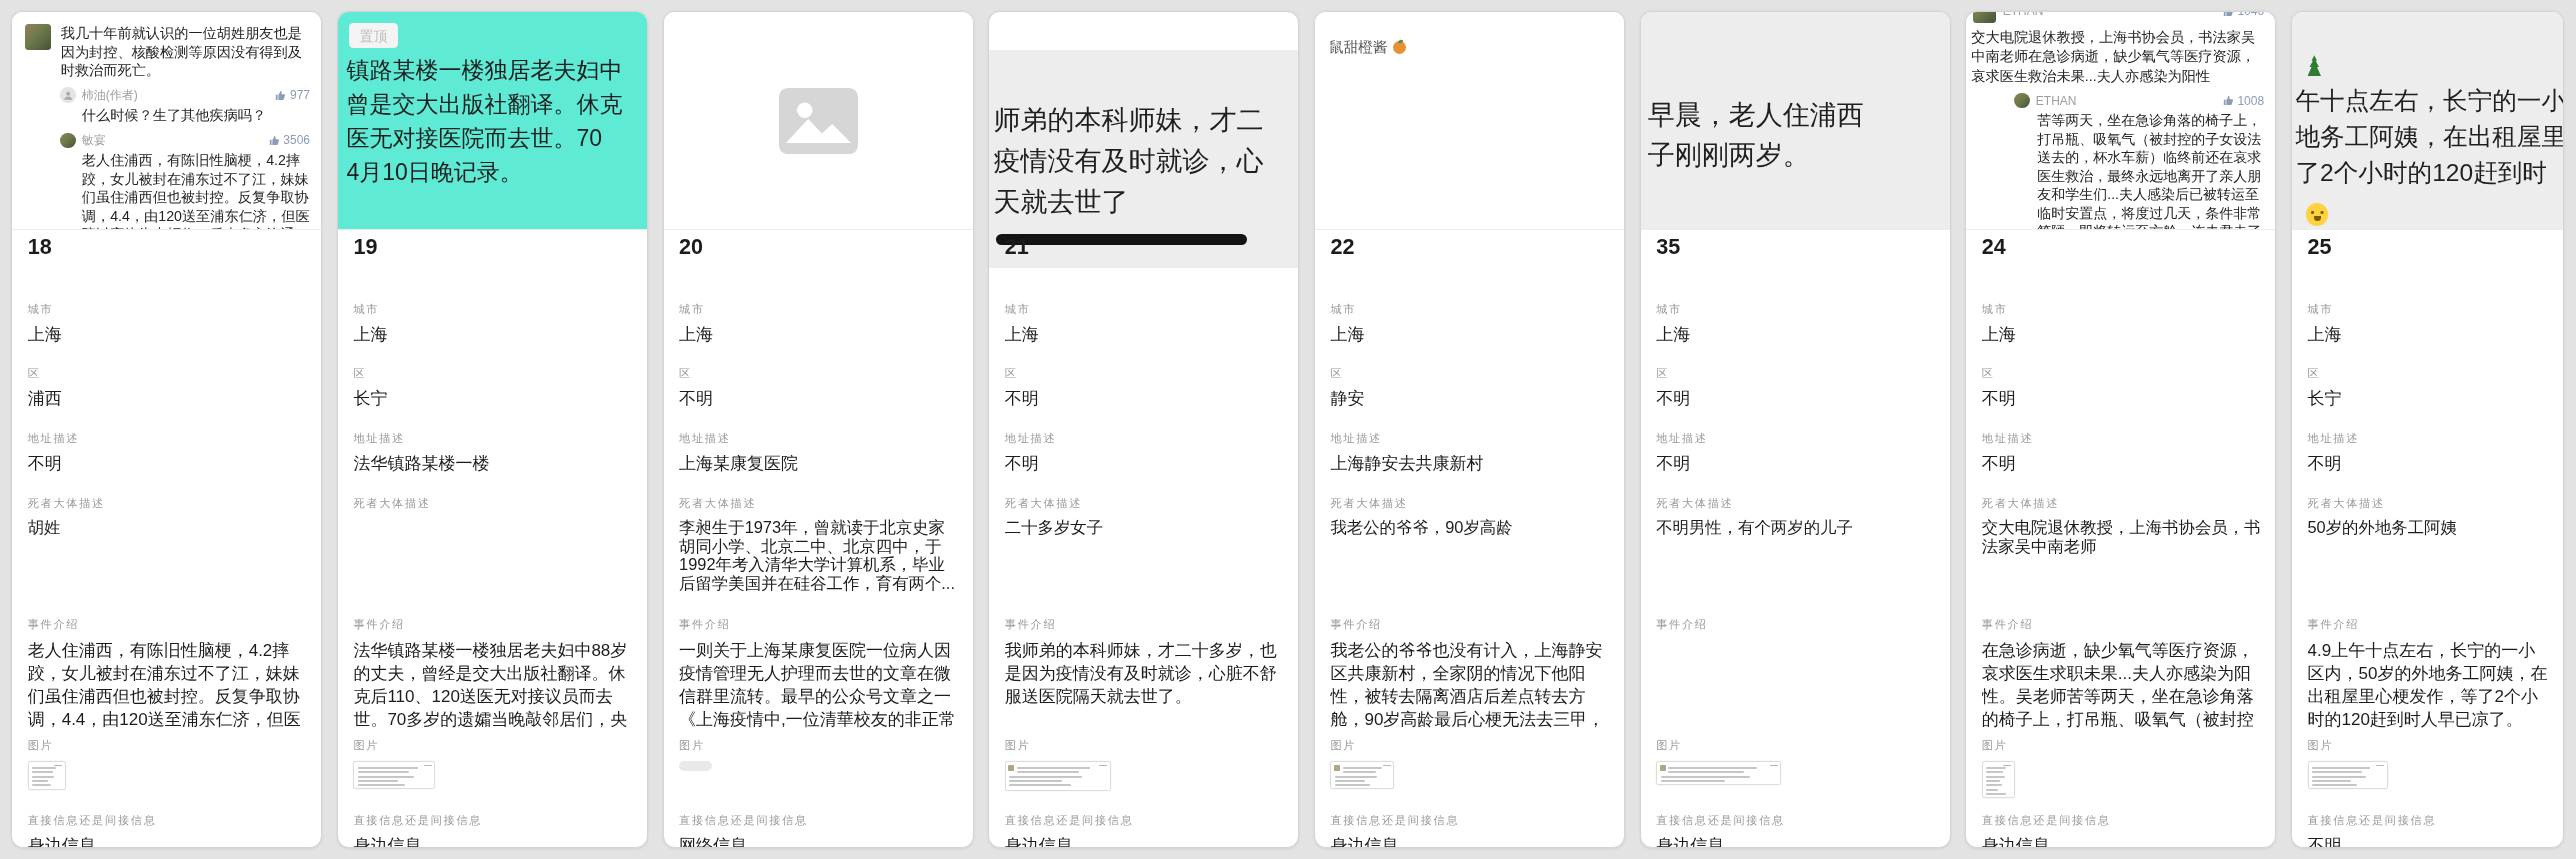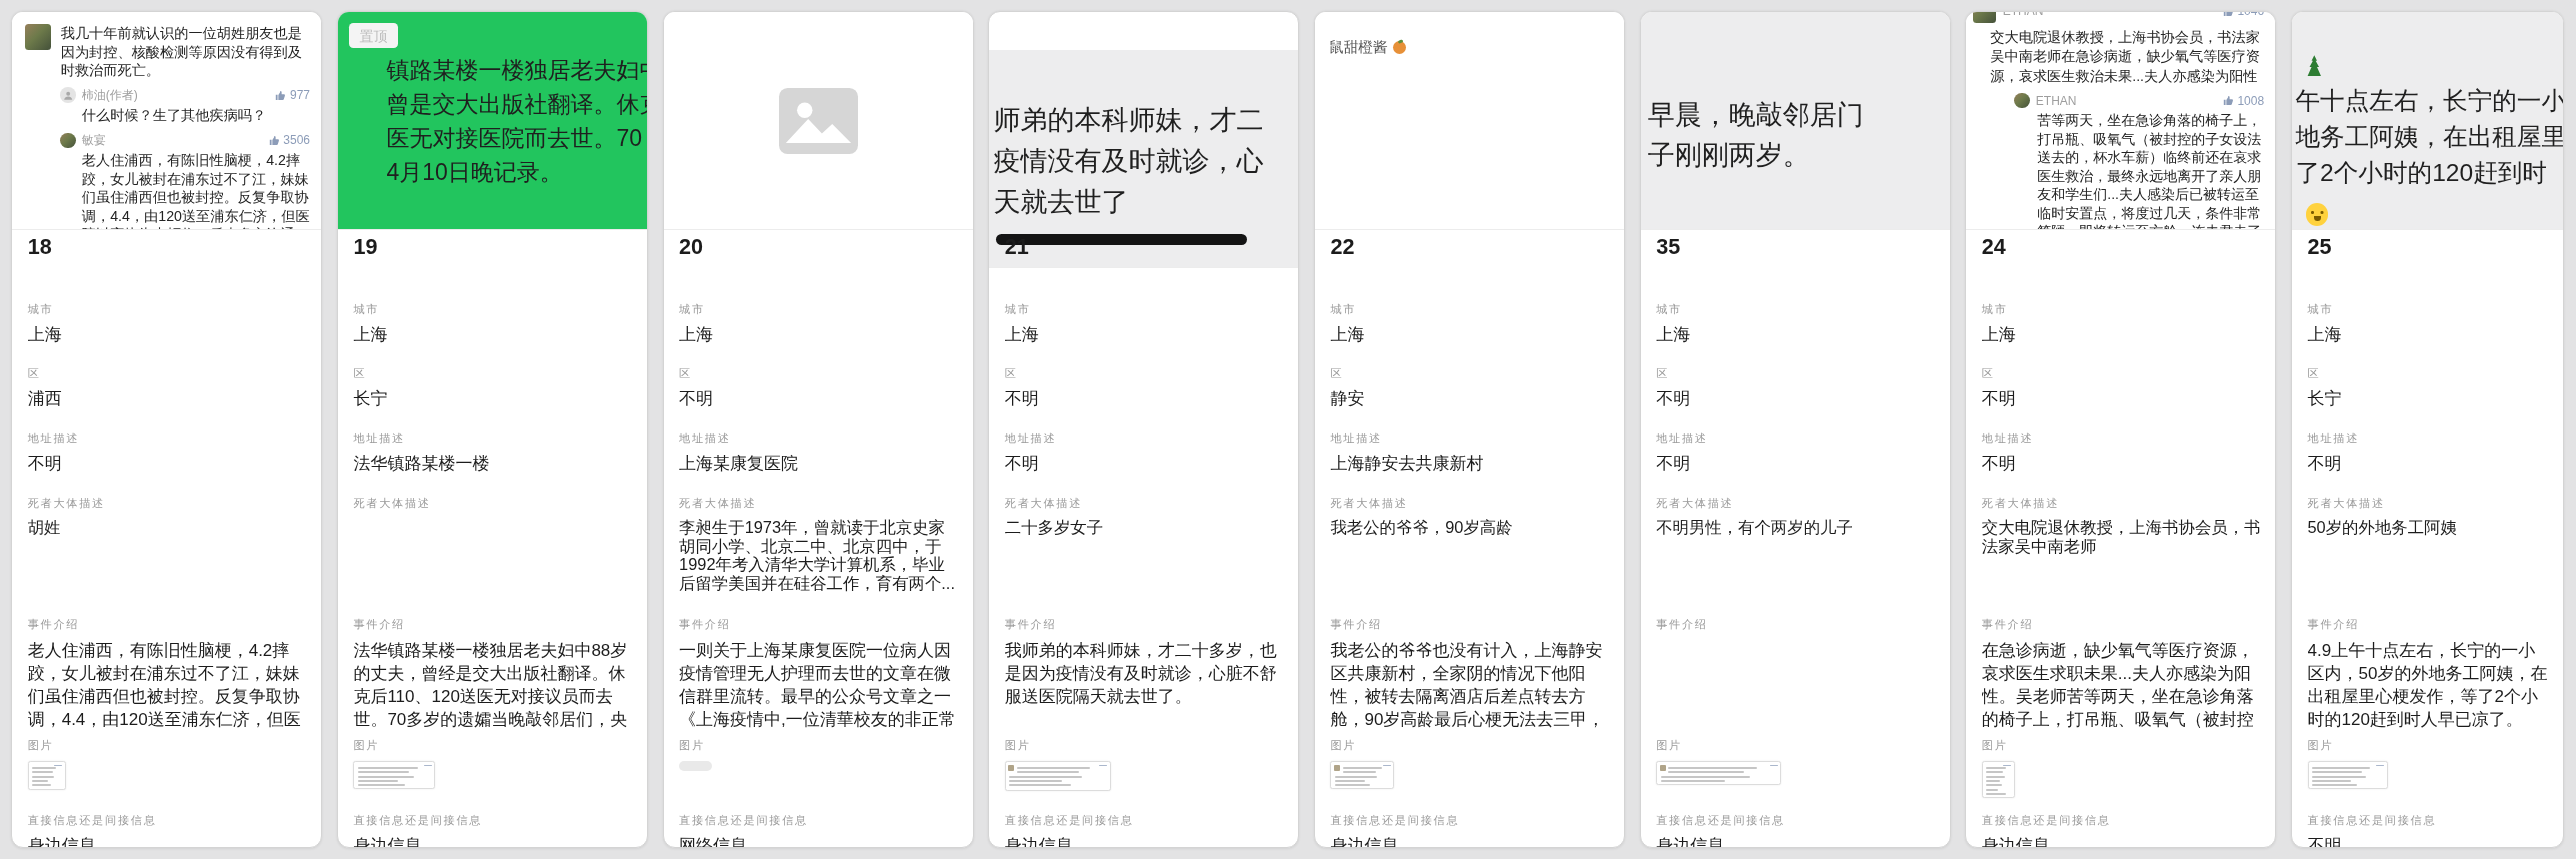--- a/index.html
+++ b/index.html
@@ -148,21 +148,21 @@
           <div class="tbar" style="top: 22.4px; left: 3.5px; width: 19px;"></div>
         </div>
     </section>
     <section class="f f-direct">
       <div class="lbl">直接信息还是间接信息</div>
       <div class="val">身边信息</div>
     </section>
   </article>
 
   <article class="card">
-    <div class="hero" style="background: #22c55e; padding-left: 40px;">
+    <div class="hero" style="background: #5eead4;">
         <div class="pin-badge">置顶</div>
         <div class="biglines" style="font-size: 23px; line-height: 34px; padding-top: 41px; padding-left: 8.6px;">
           <div>镇路某楼一楼独居老夫妇中</div>
           <div>曾是交大出版社翻译。休克</div>
           <div>医无对接医院而去世。70</div>
           <div>4月10日晚记录。</div>
         </div>
       </div>
     <div class="num">19</div>
     <section class="f f-city">
@@ -333,21 +333,21 @@
     </section>
     <section class="f f-direct">
       <div class="lbl">直接信息还是间接信息</div>
       <div class="val">身边信息</div>
     </section>
   </article>
 
   <article class="card">
     <div class="hero" style="background: rgb(237, 237, 238);">
         <div class="biglines" style="font-size: 27px; line-height: 40px; padding-top: 83px; padding-left: 7px;">
-          <div>早晨，晚敲邻居门</div>
+          <div>早晨，老人住浦西</div>
           <div>子刚刚两岁。</div>
         </div>
       </div>
     <div class="num">35</div>
     <section class="f f-city">
       <div class="lbl">城市</div>
       <div class="val">上海</div>
     </section>
     <section class="f f-district">
       <div class="lbl">区</div>
@@ -386,21 +386,21 @@
         <div class="cut-row">
           <div class="avatar-photo" style="height: 22.4px; width: 22.4px;"></div>
           <span class="reply-name">ETHAN</span>
           <span class="likes">
             <svg width="11.2" height="11.2" viewBox="0 0 14 14">
               <path fill="#8c9cb8" d="M1 6h2.2v6.5H1zM4.2 12.5h5.2c.8 0 1.5-.5 1.7-1.2l1.3-4.1c.3-.9-.4-1.8-1.3-1.8H8.3V2.7C8.3 1.8 7.6 1.1 6.7 1.1l-.5 2L4.2 6.2z"></path>
             </svg>
             <span>1046</span>
           </span>
         </div>
-        <div class="h-para" style="font-size: 14.2px; line-height: 19.4px; padding-left: 24px;">交大电院退休教授，上海书协会员，书法家吴中南老师在急诊病逝，缺少氧气等医疗资源，哀求医生救治未果...夫人亦感染为阳性</div>
+        <div class="h-para" style="font-size: 14.2px; line-height: 19.4px; padding-left: 5px;">交大电院退休教授，上海书协会员，书法家吴中南老师在急诊病逝，缺少氧气等医疗资源，哀求医生救治未果...夫人亦感染为阳性</div>
         <div class="reply small">
           <div class="reply-head">
             <div class="avatar-photo" style="height: 15.5px; width: 15.5px; border-radius: 50%;"></div>
             <span class="reply-name">ETHAN</span>
             <span class="likes">
               <svg width="11.2" height="11.2" viewBox="0 0 14 14">
                 <path fill="#8c9cb8" d="M1 6h2.2v6.5H1zM4.2 12.5h5.2c.8 0 1.5-.5 1.7-1.2l1.3-4.1c.3-.9-.4-1.8-1.3-1.8H8.3V2.7C8.3 1.8 7.6 1.1 6.7 1.1l-.5 2L4.2 6.2z"></path>
               </svg>
               <span>1008</span>
             </span>

